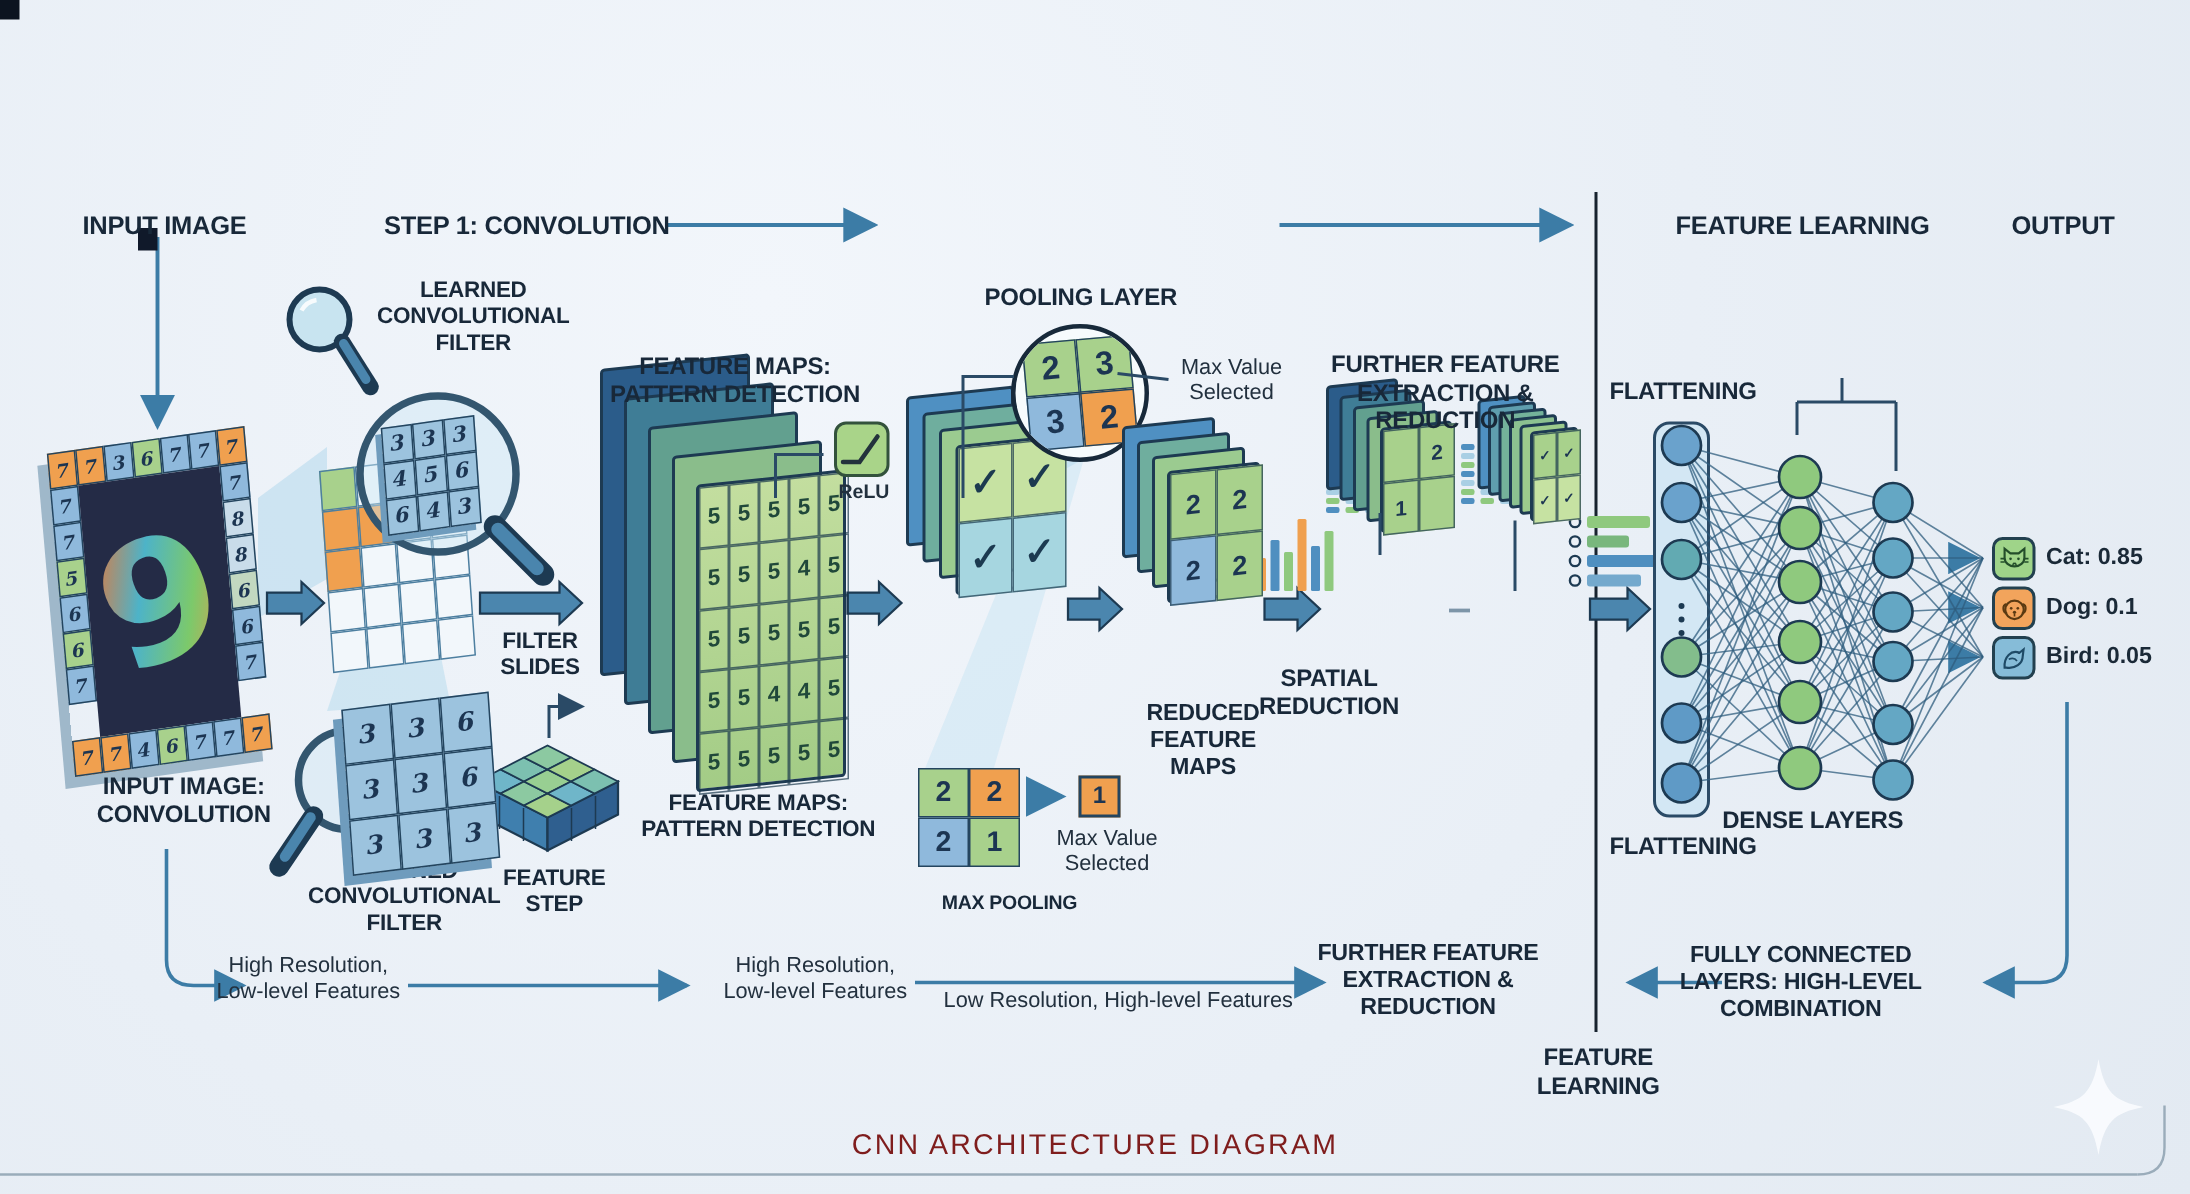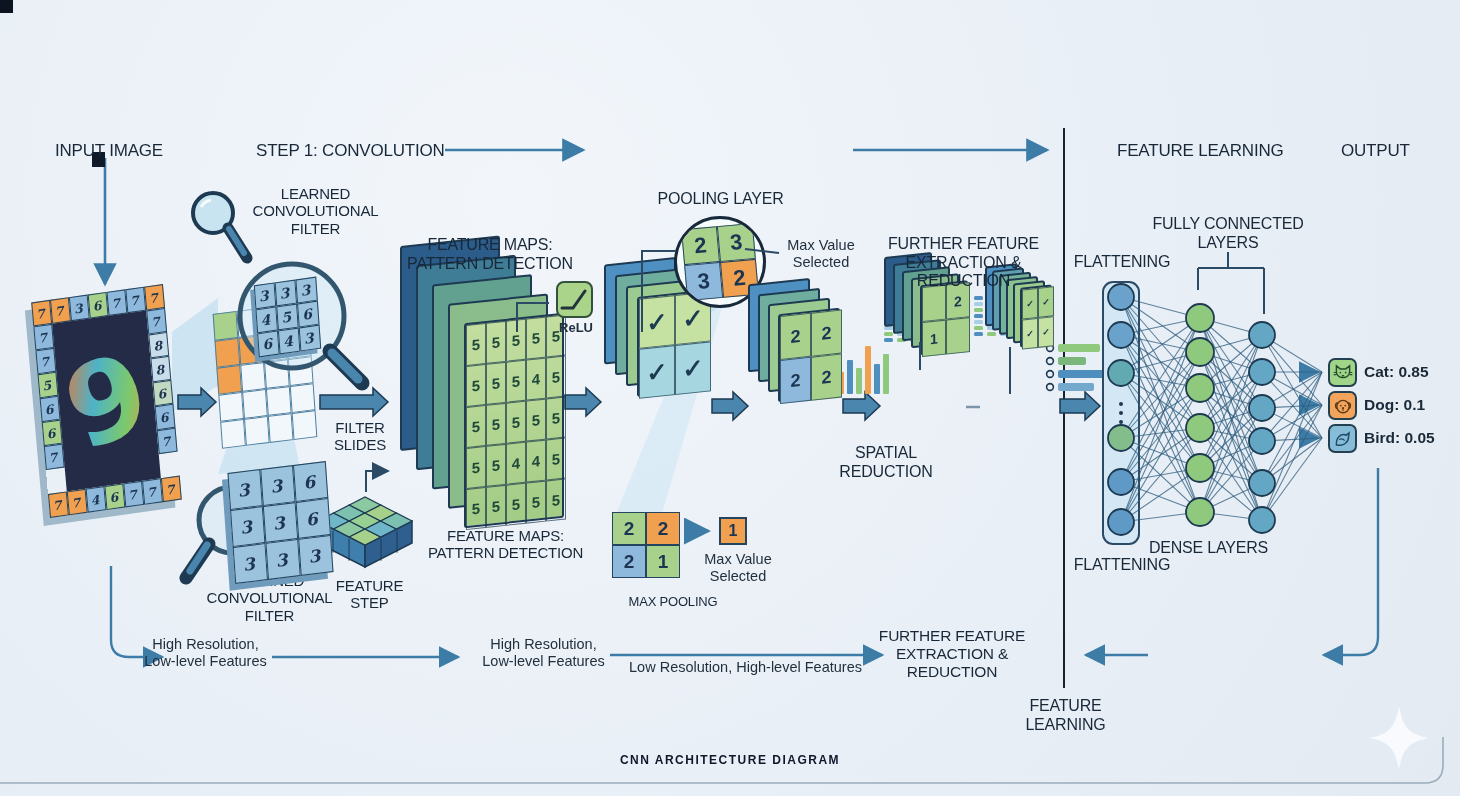--- a/index.html
+++ b/index.html
@@ -3,29 +3,29 @@
 <meta charset="utf-8">
 <style>
   html,body{margin:0;padding:0}
   *{box-sizing:border-box}
   body{width:1460px;height:796px;overflow:hidden;position:relative;
     font-family:"Liberation Sans",sans-serif;
     background:radial-gradient(circle at 35% 25%,#f2f6fb 0%,#e9eff6 55%,#e3eaf2 100%);color:#182839}
   #stage{position:absolute;inset:0;width:1460px;height:796px}
   svg.layer{position:absolute;left:0;top:0;z-index:1;pointer-events:none}
   svg#overlay{z-index:5}
-  .lbl{position:absolute;font-weight:400;color:#182839;text-align:center;line-height:1.16;
+  .lbl{position:absolute;font-weight:700;color:#182839;text-align:center;line-height:1.16;
        font-size:16px;letter-spacing:-0.2px;z-index:4}
   .hdr{font-size:17px;white-space:nowrap;text-align:left}
   .sub{position:absolute;font-weight:500;color:#22303e;font-size:14.5px;text-align:center;line-height:1.2;z-index:4}
   .prelabel{white-space:pre-line}
   #title{position:absolute;left:0;right:0;top:52px;text-align:center;font-size:33px;font-weight:700;
          color:#141e2c;letter-spacing:-0.5px;z-index:4}
-  #footer-caption{position:absolute;left:0;right:0;top:753px;text-align:center;font-size:12px;
-         color:#0f172a;letter-spacing:1.5px;font-weight:700;z-index:4}
+  #footer-caption{position:absolute;left:0;right:0;top:753px;text-align:center;font-size:19px;
+         color:#7f1d1d;letter-spacing:1.5px;font-weight:400;z-index:4}
   .corner-sq{position:absolute;left:0;top:0;width:13px;height:13px;background:#0c1420;z-index:6}
   .glitch-sq{position:absolute;left:92px;top:152px;width:13px;height:15px;background:#10192a;z-index:2}
   
   .dgrid{display:grid;z-index:3;position:absolute}
   .cell{display:flex;align-items:center;justify-content:center;border:1.5px solid #24455f;
         font-weight:700;color:#1c3552}
   .c-o{background:#f0a04f}.c-g{background:#a8d18c}.c-b{background:#8fb9dc}.c-p{background:#c9dcea}
   .c-pg{background:#c2d8c0}.c-w{background:#f2f7fb}.c-fb{background:#9cc3de}.c-fm{background:transparent}
   .c-lg{background:#c6e2a2}.c-lb{background:#a6d6e0}
   
@@ -635,33 +635,35 @@
     <path d="M920,342 V370 M1010,347 V394" stroke="#2a4a66" stroke-width="2" fill="none"></path>
     <path d="M966,407 H980" stroke="#7d95a8" stroke-width="2.5"></path>
   </svg>
 
   <div class="lbl" style="left:243px;top:185px;width:145px;font-size:15px">LEARNED CONVOLUTIONAL FILTER</div>
   <div class="lbl" style="left:405px;top:236px;width:170px">FEATURE MAPS: PATTERN DETECTION</div>
   <div class="lbl" style="left:648px;top:190px;width:145px">POOLING LAYER</div>
   <div class="sub" style="left:779px;top:237px;width:84px">Max Value Selected</div>
   <div class="lbl" style="left:876px;top:235px;width:175px">FURTHER FEATURE EXTRACTION &amp; REDUCTION</div>
   <div class="lbl" style="left:1072px;top:253px;width:100px">FLATTENING</div>
-  <div class="lbl" style="left:1152px;top:215px;width:152px">FULLY CONNECTED LAYERS</div>
   <div class="sub" style="left:550px;top:320px;width:52px;font-weight:700;font-size:13px">ReLU</div>
   <div class="lbl" style="left:322px;top:419px;width:76px;font-size:15px">FILTER SLIDES</div>
+  <div class="lbl" style="left:55px;top:516px;width:135px">INPUT IMAGE: CONVOLUTION</div>
   <div class="lbl" style="left:192px;top:572px;width:155px;font-size:15px">LEARNED CONVOLUTIONAL FILTER</div>
   <div class="lbl" style="left:327px;top:577px;width:85px;font-size:15px">FEATURE STEP</div>
   <div class="lbl" style="left:418px;top:527px;width:175px;font-size:15px">FEATURE MAPS: PATTERN DETECTION</div>
   <div class="lbl" style="left:598px;top:594px;width:150px;font-size:13px">MAX POOLING</div>
   <div class="sub" style="left:694px;top:551px;width:88px">Max Value Selected</div>
+  <div class="lbl" style="left:752px;top:467px;width:100px;font-size:15.5px">REDUCED FEATURE MAPS</div>
   <div class="lbl" style="left:836px;top:444px;width:100px">SPATIAL REDUCTION</div>
   <div class="lbl" style="left:1072px;top:556px;width:100px">FLATTENING</div>
   <div class="lbl" style="left:1146px;top:539px;width:125px">DENSE LAYERS</div>
   <div class="sub prelabel" style="left:138px;top:636px;width:135px">High Resolution,
 Low-level Features</div>
   <div class="sub prelabel" style="left:476px;top:636px;width:135px">High Resolution,
 Low-level Features</div>
   <div class="sub" style="left:628px;top:659px;width:235px;white-space:nowrap">Low Resolution, High-level Features</div>
   <div class="lbl" style="left:878px;top:627px;width:148px;font-size:15.5px">FURTHER FEATURE EXTRACTION &amp; REDUCTION</div>
+  <div class="lbl" style="left:1118px;top:628px;width:165px;font-size:15.5px">FULLY CONNECTED LAYERS: HIGH-LEVEL COMBINATION</div>
   <div class="lbl" style="left:1013px;top:697px;width:105px">FEATURE LEARNING</div>
 
   <div id="footer-caption">CNN ARCHITECTURE DIAGRAM</div>
 </div>
 
 </body></html>

